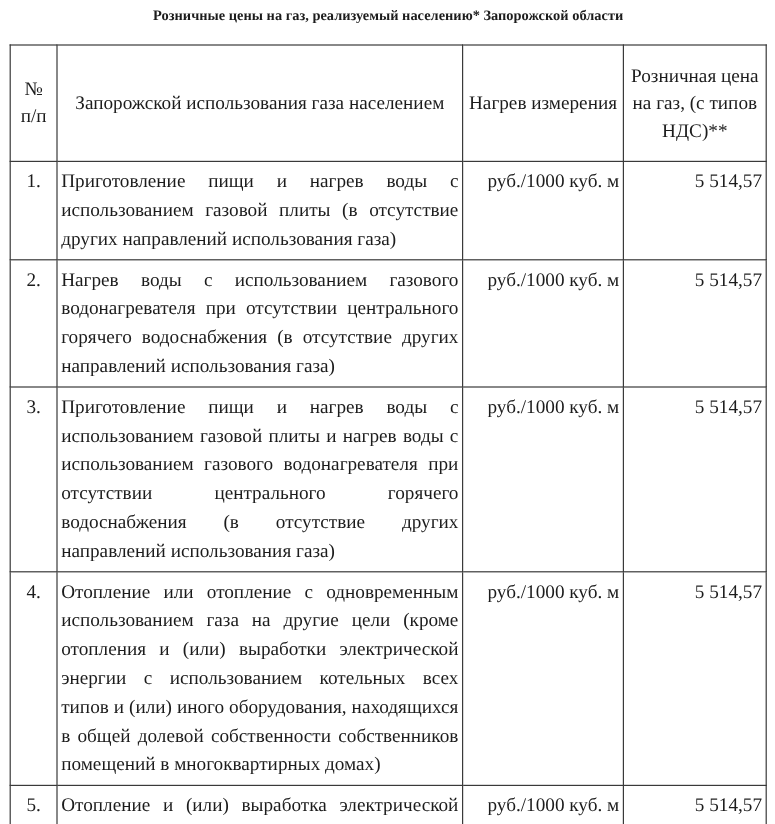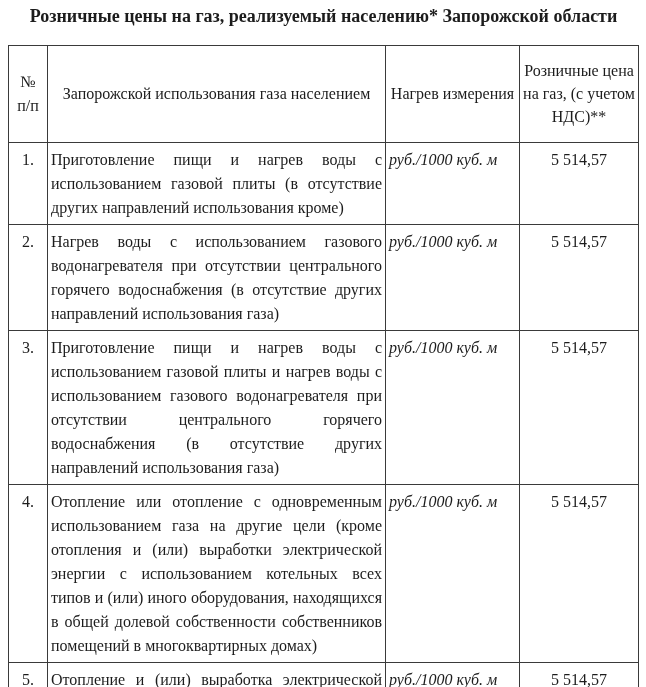--- a/index.html
+++ b/index.html
@@ -11,21 +11,21 @@
   }
   .page {
     width: 646px;
     height: 687px;
     box-sizing: border-box;
     padding: 4px 7px 0 8px;
     background: #ffffff;
     overflow: hidden;
   }
   .doc-title {
-    font-size: 18px;
+    font-size: 12px;
     font-weight: bold;
     text-align: center;
     margin: 2px 0 0 0;
     line-height: 1.2;
   }
   table.price-table {
     border-collapse: collapse;
     table-layout: fixed;
     width: 630px;
     margin-top: 17px;
@@ -47,22 +47,22 @@
     vertical-align: top;
     line-height: 1.5;
     padding: 5px 3px 4px 3px;
   }
   .col-num   { width: 39px; }
   .col-dir   { width: 338px; }
   .col-unit  { width: 134px; }
   .col-price { width: 119px; }
   td.cell-num   { text-align: center; }
   td.cell-dir   { text-align: justify; padding-left: 6px; padding-right: 5px; }
-  td.cell-unit  { text-align: left; white-space: nowrap; font-style: italic; }
-  td.cell-price { text-align: center; white-space: nowrap; }
+  td.cell-unit  { text-align: right; white-space: nowrap; }
+  td.cell-price { text-align: right; white-space: nowrap; }
   tr.row-header { height: 97px; }
   tr.row-0 { height: 75px; }
   tr.row-1 { height: 90px; }
   tr.row-2 { height: 122px; }
   tr.row-3 { height: 139px; }
   tr.row-4 { height: 118px; }
 </style>
 </head>
 <body>
 
@@ -75,27 +75,27 @@
       <col class="col-num">
       <col class="col-dir">
       <col class="col-unit">
       <col class="col-price">
     </colgroup>
     <thead>
       <tr class="row-header">
         <th>№ п/п</th>
         <th>Запорожской использования газа населением</th>
         <th>Нагрев измерения</th>
-        <th>Розничные цена на газ, (с учетом НДС)**</th>
+        <th>Розничная цена на газ, (с типов НДС)**</th>
       </tr>
     </thead>
     <tbody>
       <tr class="row-0">
         <td class="cell-num">1.</td>
-        <td class="cell-dir">Приготовление пищи и нагрев воды с использованием газовой плиты (в отсутствие других направлений использования кроме)</td>
+        <td class="cell-dir">Приготовление пищи и нагрев воды с использованием газовой плиты (в отсутствие других направлений использования газа)</td>
         <td class="cell-unit">руб./1000 куб. м</td>
         <td class="cell-price">5 514,57</td>
       </tr>
       <tr class="row-1">
         <td class="cell-num">2.</td>
         <td class="cell-dir">Нагрев воды с использованием газового водонагревателя при отсутствии центрального горячего водоснабжения (в отсутствие других направлений использования газа)</td>
         <td class="cell-unit">руб./1000 куб. м</td>
         <td class="cell-price">5 514,57</td>
       </tr>
       <tr class="row-2">

